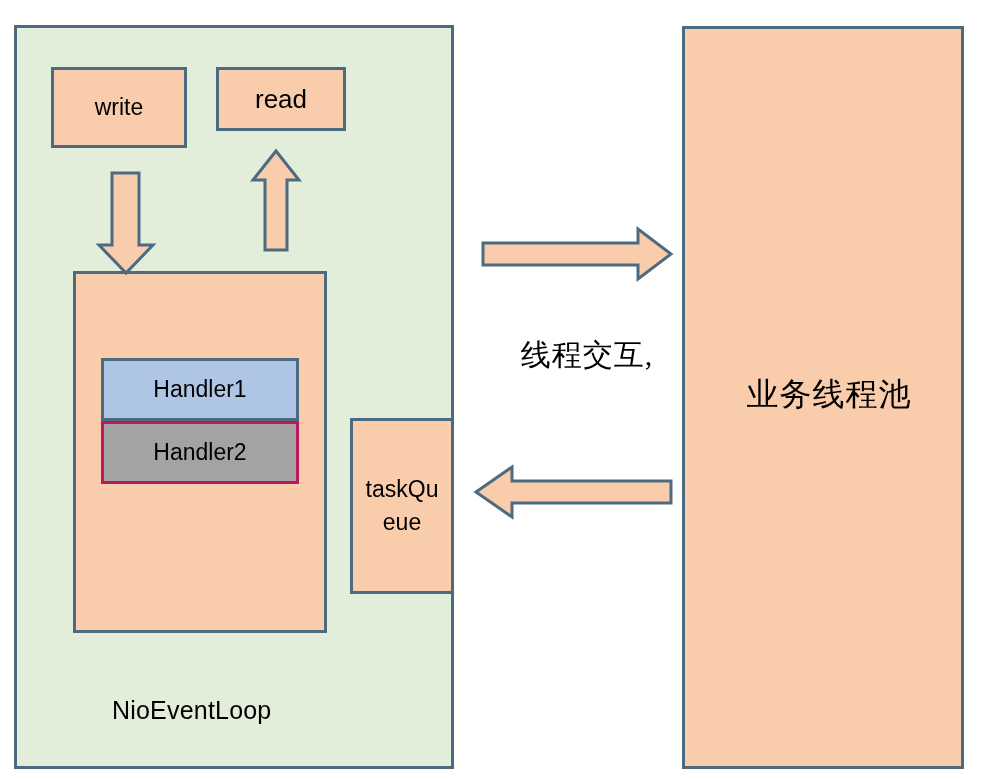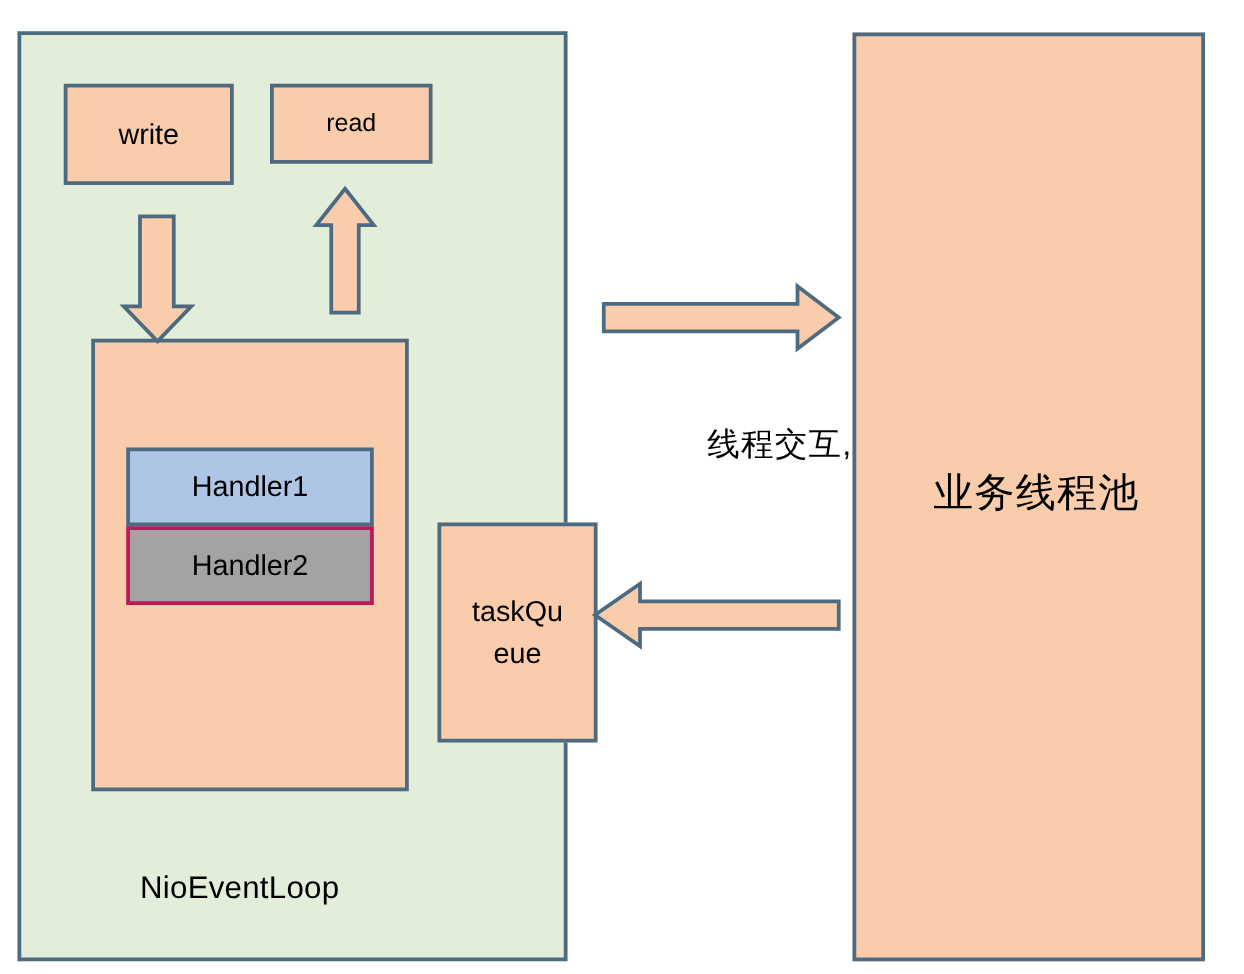--- a/index.html
+++ b/index.html
@@ -57,21 +57,21 @@
     border: 3px solid #4c6a80;
     font-size: 23px;
   }
   #read-box {
     left: 216px;
     top: 67px;
     width: 130px;
     height: 64px;
     background: #f9cdac;
     border: 3px solid #4c6a80;
-    font-size: 20px;
+    font-size: 26px;
   }
 
   
   #pipeline-box {
     left: 73px;
     top: 271px;
     width: 254px;
     height: 362px;
     background: #f9cdac;
     border: 3px solid #4c6a80;
@@ -101,21 +101,21 @@
     height: 63px;
     background: #a3a3a3;
     border: 3px solid #be185d;
     font-size: 23px;
   }
 
   
   #task-queue-box {
     left: 350px;
     top: 418px;
-    width: 128px;
+    width: 104px;
     height: 176px;
     background: #f9cdac;
     border: 3px solid #4c6a80;
     font-size: 23px;
     line-height: 33px;
     display: flex;
     flex-direction: column;
     justify-content: center;
   }
 
@@ -137,24 +137,24 @@
     font-family: "Liberation Serif", serif;
     letter-spacing: 1px;
   }
 
   
   #interaction-note {
     left: 492px;
     top: 337px;
     width: 190px;
     height: 80px;
-    font-size: 26px;
-    font-family: Liberation Sans, sans-serif;
+    font-size: 30px;
+    font-family: Liberation Serif, serif;
     display: block;
-    text-align: right;
+    text-align: center;
     line-height: 36px;
     letter-spacing: 1px;
   }
 
   
   #arrow-layer {
     position: absolute;
     left: 0;
     top: 0;
     width: 995px;

